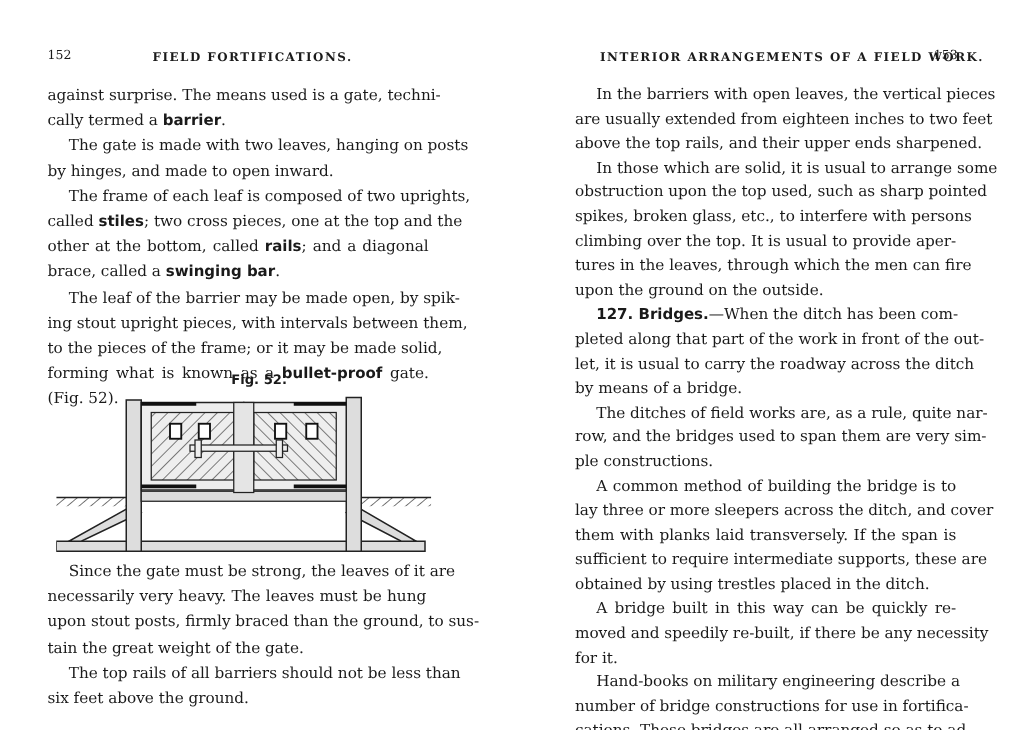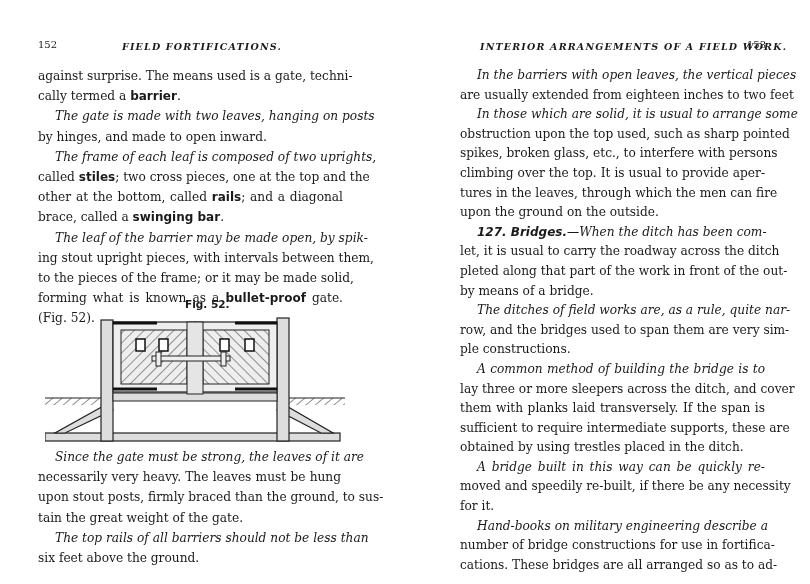--- a/index.html
+++ b/index.html
@@ -2,30 +2,30 @@
 <html><head>
   <meta charset="utf-8">
   <style>
     html, body { margin: 0; padding: 0; background: #ffffff; }
     body { width: 810px; height: 584px; position: relative; overflow: hidden;
            font-family: "DejaVu Serif", "Liberation Serif", serif; color: #1a1a1a; }
     .page { position: absolute; top: 0; height: 584px; }
     #left-page { left: 0; width: 405px; }
     #right-page { left: 405px; width: 405px; }
     .running-head { position: absolute; top: 39px; font-size: 11.5px; white-space: nowrap; }
-    .head-title { font-style: italic; font-weight: bold; letter-spacing: 1.2px; font-size: 9.5px; }
+    .head-title { font-weight: bold; letter-spacing: 1.2px; font-size: 9.5px; }
     .page-num { font-size: 10px; }
     .col { position: absolute; font-size: 12.2px; line-height: 20.2px; text-align: justify; }
     #left-col { left: 38px; top: 66px; width: 305px; }
     #left-col-2 { left: 38px; top: 447px; width: 303px; }
     #right-col { left: 460px; width: 305px; top: 66px; line-height: 19.6px; }
     .line { display: block; white-space: nowrap; text-align-last: justify; text-align: justify; height: 20.2px; overflow: visible; }
     #right-col .line { height: 19.6px; }
     .line.last { text-align-last: left; }
-    .indent { padding-left: 17px; font-style: italic; }
+    .indent { padding-left: 17px; }
     .b { font-family: "DejaVu Sans", "Liberation Sans", sans-serif; font-weight: bold; font-size: 12px; }
     .fig-caption { position: absolute; left: 185px; top: 298px; font-family: "DejaVu Sans", "Liberation Sans", sans-serif;
                    font-weight: bold; font-size: 10.5px; }
     #figure { position: absolute; left: 45px; top: 310px; }
   </style>
 </head>
 <body>
 
 <div id="left-page" class="page">
   <span class="running-head page-num" style="left:38px;">152</span>
@@ -114,29 +114,30 @@
     </div>
 </div>
 
 <div id="right-page" class="page">
   <span class="running-head head-title" style="left:75px; top:41px;">INTERIOR ARRANGEMENTS OF A FIELD WORK.</span>
   <span class="running-head page-num" style="left:342px;">153</span>
 </div>
 <div id="right-col" class="col">
     <span class="line indent">In the barriers with open leaves, the vertical pieces</span>
     <span class="line">are usually extended from eighteen inches to two feet</span>
+    <span class="line last">above the top rails, and their upper ends sharpened.</span>
     <span class="line indent">In those which are solid, it is usual to arrange some</span>
     <span class="line">obstruction upon the top used, such as sharp pointed</span>
     <span class="line">spikes, broken glass, etc., to interfere with persons</span>
     <span class="line">climbing over the top.  It is usual to provide aper-</span>
     <span class="line">tures in the leaves, through which the men can fire</span>
     <span class="line last">upon the ground on the outside.</span>
     <span class="line indent"><span class="b">127.  Bridges.</span><span>—When the ditch has been com-</span></span>
+    <span class="line">pleted along that part of the work in front of the out-</span>
     <span class="line">let, it is usual to carry the roadway across the ditch</span>
-    <span class="line">pleted along that part of the work in front of the out-</span>
     <span class="line last">by means of a bridge.</span>
     <span class="line indent">The ditches of field works are, as a rule, quite nar-</span>
     <span class="line">row, and the bridges used to span them are very sim-</span>
     <span class="line last">ple constructions.</span>
     <span class="line indent">A common method of building the bridge is to</span>
     <span class="line">lay three or more sleepers across the ditch, and cover</span>
     <span class="line">them with planks laid transversely.  If the span is</span>
     <span class="line">sufficient to require intermediate supports, these are</span>
     <span class="line last">obtained by using trestles placed in the ditch.</span>
     <span class="line indent">A bridge built in this way can be quickly re-</span>

